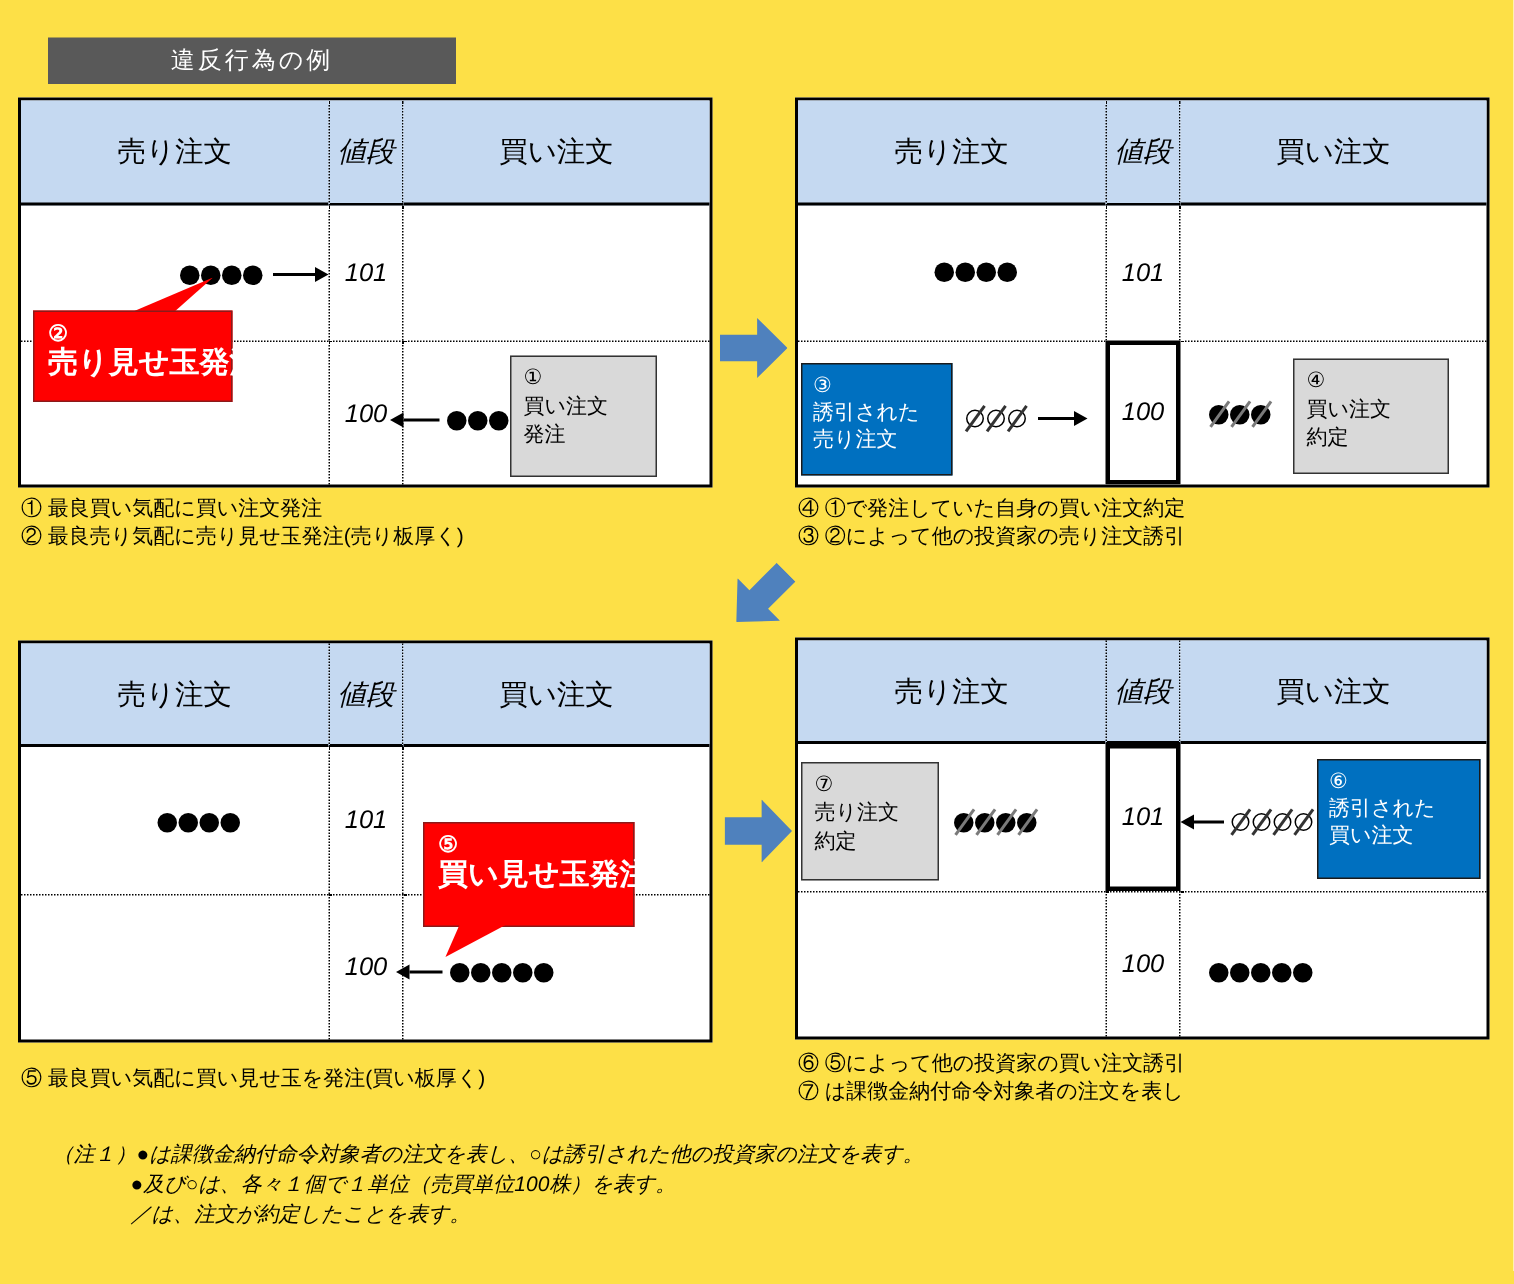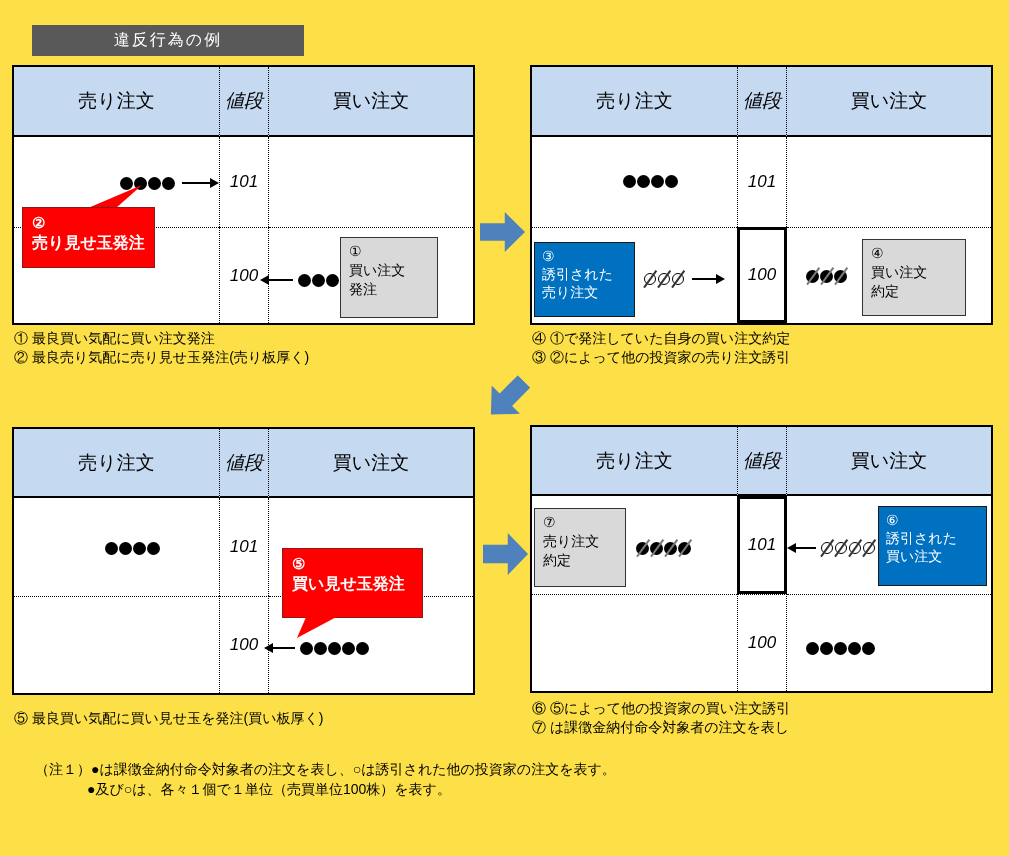--- a/index.html
+++ b/index.html
@@ -49,33 +49,33 @@
   .tarrow.right::after { content:""; position:absolute; right:-9px; top:-4px; width:0; height:0;
      border-left:9px solid #000; border-top:5px solid transparent; border-bottom:5px solid transparent; }
   .tarrow.left { margin-right:5px; margin-left:9px; }
   .tarrow.left::before { content:""; position:absolute; left:-9px; top:-4px; width:0; height:0;
      border-right:9px solid #000; border-top:5px solid transparent; border-bottom:5px solid transparent; }
 
   
   .bubble { position:absolute; background:#FF0000; border:1px solid #8B1A1A; color:#fff;
             padding:5px 9px; z-index:4; font-weight:bold; }
   .bubble .num { display:block; font-size:15px; line-height:19px; }
-  .bubble .lbl { display:block; font-size:16px; line-height:21px; white-space:nowrap; }
+  .bubble .lbl { display:block; font-size:20px; line-height:21px; white-space:nowrap; }
   .tail { position:absolute; background:#FF0000; z-index:4; }
 
   
   .gbox { position:absolute; background:#D9D9D9; border:1.5px solid #333; padding:4px 8px;
           font-size:14px; line-height:19px; z-index:3; }
   .bbox { position:absolute; background:#0070C0; border:1px solid #1a1a1a; color:#fff;
           padding:4px 7px; font-size:14px; line-height:18px; z-index:3; }
   .gbox span, .bbox span { display:block; white-space:nowrap; }
 
   
   .cap { position:absolute; font-size:14px; line-height:18.5px; white-space:nowrap; }
-  .note { position:absolute; font-size:14px; white-space:nowrap; }
+  .note { position:absolute; font-size:14px; white-space:nowrap;font-style:italic; }
 
   
   .bigarrow { position:absolute; background:#4F81BD;
      clip-path: polygon(0 28%, 55% 28%, 55% 0, 100% 50%, 55% 100%, 55% 72%, 0 72%); }
   .a1 { left:480px; top:212px; width:45px; height:40px; }
   .a2 { left:484px; top:378px; width:47px; height:40px; transform:rotate(135deg); }
   .a3 { left:483px; top:533px; width:45px; height:42px; }
 </style>
 </head>
 <body>
@@ -273,14 +273,15 @@
     <div>⑥ ⑤によって他の投資家の買い注文誘引</div>
     <div>⑦ は課徴金納付命令対象者の注文を表し</div>
   </div>
 
   <div class="bigarrow a1"></div>
   <div class="bigarrow a2"></div>
   <div class="bigarrow a3"></div>
 
   <div class="note" style="left:35px; top:761px;">（注１）●は課徴金納付命令対象者の注文を表し、○は誘引された他の投資家の注文を表す。</div>
   <div class="note" style="left:87px; top:781px;">●及び○は、各々１個で１単位（売買単位100株）を表す。</div>
+  <div class="note" style="left:87px; top:801px;">／は、注文が約定したことを表す。</div>
 
 </div>
 
 </body></html>

